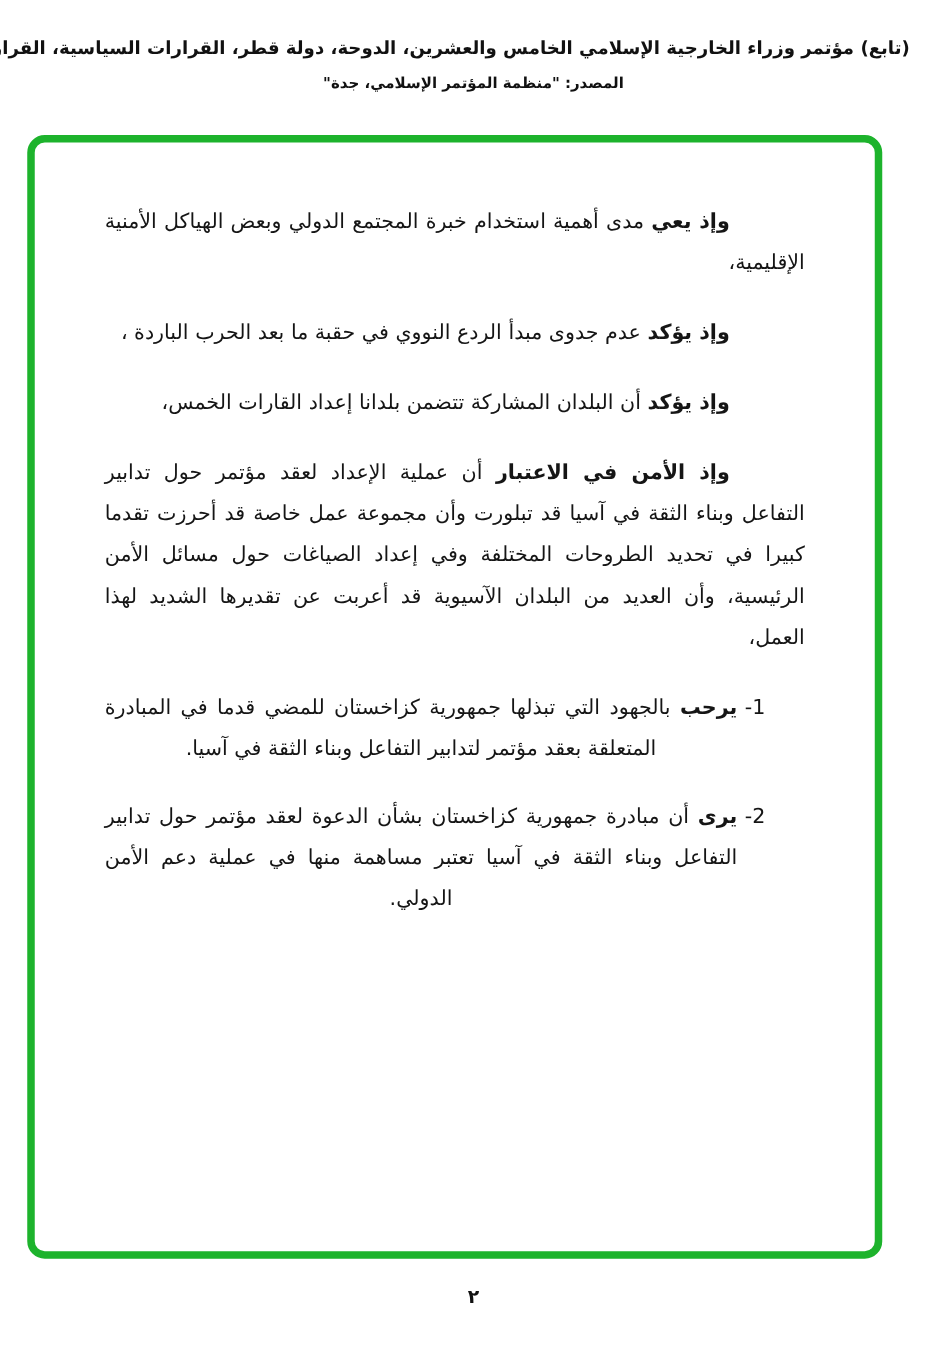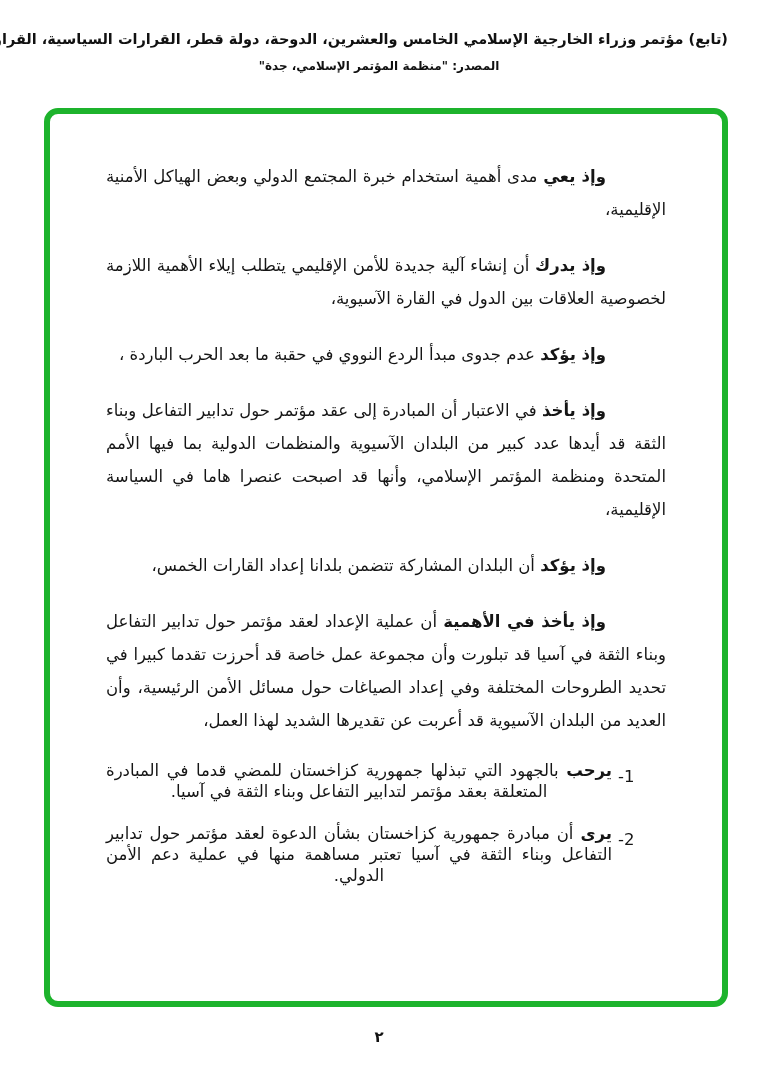--- a/index.html
+++ b/index.html
@@ -24,21 +24,21 @@
     white-space: nowrap;
   }
   .header-line2 {
     font-size: 12px;
     font-weight: bold;
     line-height: 24px;
     margin-top: 2px;
   }
   .doc-frame {
     position: absolute;
-    left: 44px; top: 108px;
+    left: 22px; top: 108px;
     width: 684px; height: 899px;
     border: 6px solid #1db32c;
     border-radius: 14px;
     background: #ffffff;
   }
   .doc-content {
     padding: 46px 56px 0 56px;
     font-size: 16.5px;
     line-height: 33px;
     text-align: justify;
@@ -56,21 +56,21 @@
   .item-marker {
     flex: 0 0 34px;
     text-align: left;
     padding-left: 6px;
     line-height: 33px;
   }
   .item-text {
     flex: 1 1 auto;
     text-align: justify;
     text-align-last: center;
-    line-height: 21px;
+    line-height: 33px;
   }
   .item-text b { font-weight: bold; }
   .page-number {
     position: absolute;
     left: 0; right: 0;
     top: 1028px;
     text-align: center;
     font-size: 15px;
     font-weight: bold;
   }
@@ -81,31 +81,29 @@
 <div class="page-header">
   <div class="header-line1">(تابع) مؤتمر وزراء الخارجية الإسلامي الخامس والعشرين، الدوحة، دولة قطر، القرارات السياسية، القرار الرقم ٢٥/٤٠-س</div>
   <div class="header-line2">المصدر:  "منظمة المؤتمر الإسلامي، جدة"</div>
 </div>
 
 <div class="doc-frame" style="border-color: rgb(29, 179, 44);">
   <div class="doc-content">
 
     <p class="doc-par"><b>وإذ يعي</b> <span>مدى أهمية استخدام خبرة المجتمع الدولي وبعض الهياكل الأمنية الإقليمية،</span></p>
 
-    <p class="doc-par"><b>وإذ يدرك</b> <span>أن إنشاء آلية جديدة للأمن الإقليمي يتطلب إيلاء الأهمية اللازمة لخصوصية العلاقات بين الدول في القارة الآسيوية،</span></p>
 
 
 
     <p class="doc-par"><b>وإذ يؤكد</b> <span>عدم جدوى مبدأ الردع النووي في حقبة ما بعد الحرب الباردة ،</span></p>
 
-    <p class="doc-par"><b>وإذ يأخذ</b> <span>في الاعتبار أن المبادرة إلى عقد مؤتمر حول تدابير التفاعل وبناء الثقة قد أيدها عدد كبير من البلدان الآسيوية والمنظمات الدولية بما فيها الأمم المتحدة ومنظمة المؤتمر الإسلامي، وأنها قد اصبحت عنصرا هاما في السياسة الإقليمية،</span></p>
 
     <p class="doc-par"><b>وإذ يؤكد</b> <span>أن البلدان المشاركة تتضمن بلدانا إعداد القارات الخمس،</span></p>
 
-    <p class="doc-par"><b>وإذ يأخذ في الأهمية</b> <span>أن عملية الإعداد لعقد مؤتمر حول تدابير التفاعل وبناء الثقة في آسيا قد تبلورت وأن مجموعة عمل خاصة قد أحرزت تقدما كبيرا في تحديد الطروحات المختلفة وفي إعداد الصياغات حول مسائل الأمن الرئيسية، وأن العديد من البلدان الآسيوية قد أعربت عن تقديرها الشديد لهذا العمل،</span></p>
+    <p class="doc-par"><b>وإذ الأمن في الاعتبار</b> <span>أن عملية الإعداد لعقد مؤتمر حول تدابير التفاعل وبناء الثقة في آسيا قد تبلورت وأن مجموعة عمل خاصة قد أحرزت تقدما كبيرا في تحديد الطروحات المختلفة وفي إعداد الصياغات حول مسائل الأمن الرئيسية، وأن العديد من البلدان الآسيوية قد أعربت عن تقديرها الشديد لهذا العمل،</span></p>
 
     <div class="doc-item">
       <div class="item-marker">1-</div>
       <div class="item-text"><b>يرحب</b> <span>بالجهود التي تبذلها جمهورية كزاخستان للمضي قدما في المبادرة المتعلقة بعقد مؤتمر لتدابير التفاعل وبناء الثقة في آسيا.</span></div>
     </div>
 
     <div class="doc-item">
       <div class="item-marker">2-</div>
       <div class="item-text"><b>يرى</b> <span>أن مبادرة جمهورية كزاخستان بشأن الدعوة لعقد مؤتمر حول تدابير التفاعل وبناء الثقة في آسيا تعتبر مساهمة منها في عملية دعم الأمن الدولي.</span></div>
     </div>

